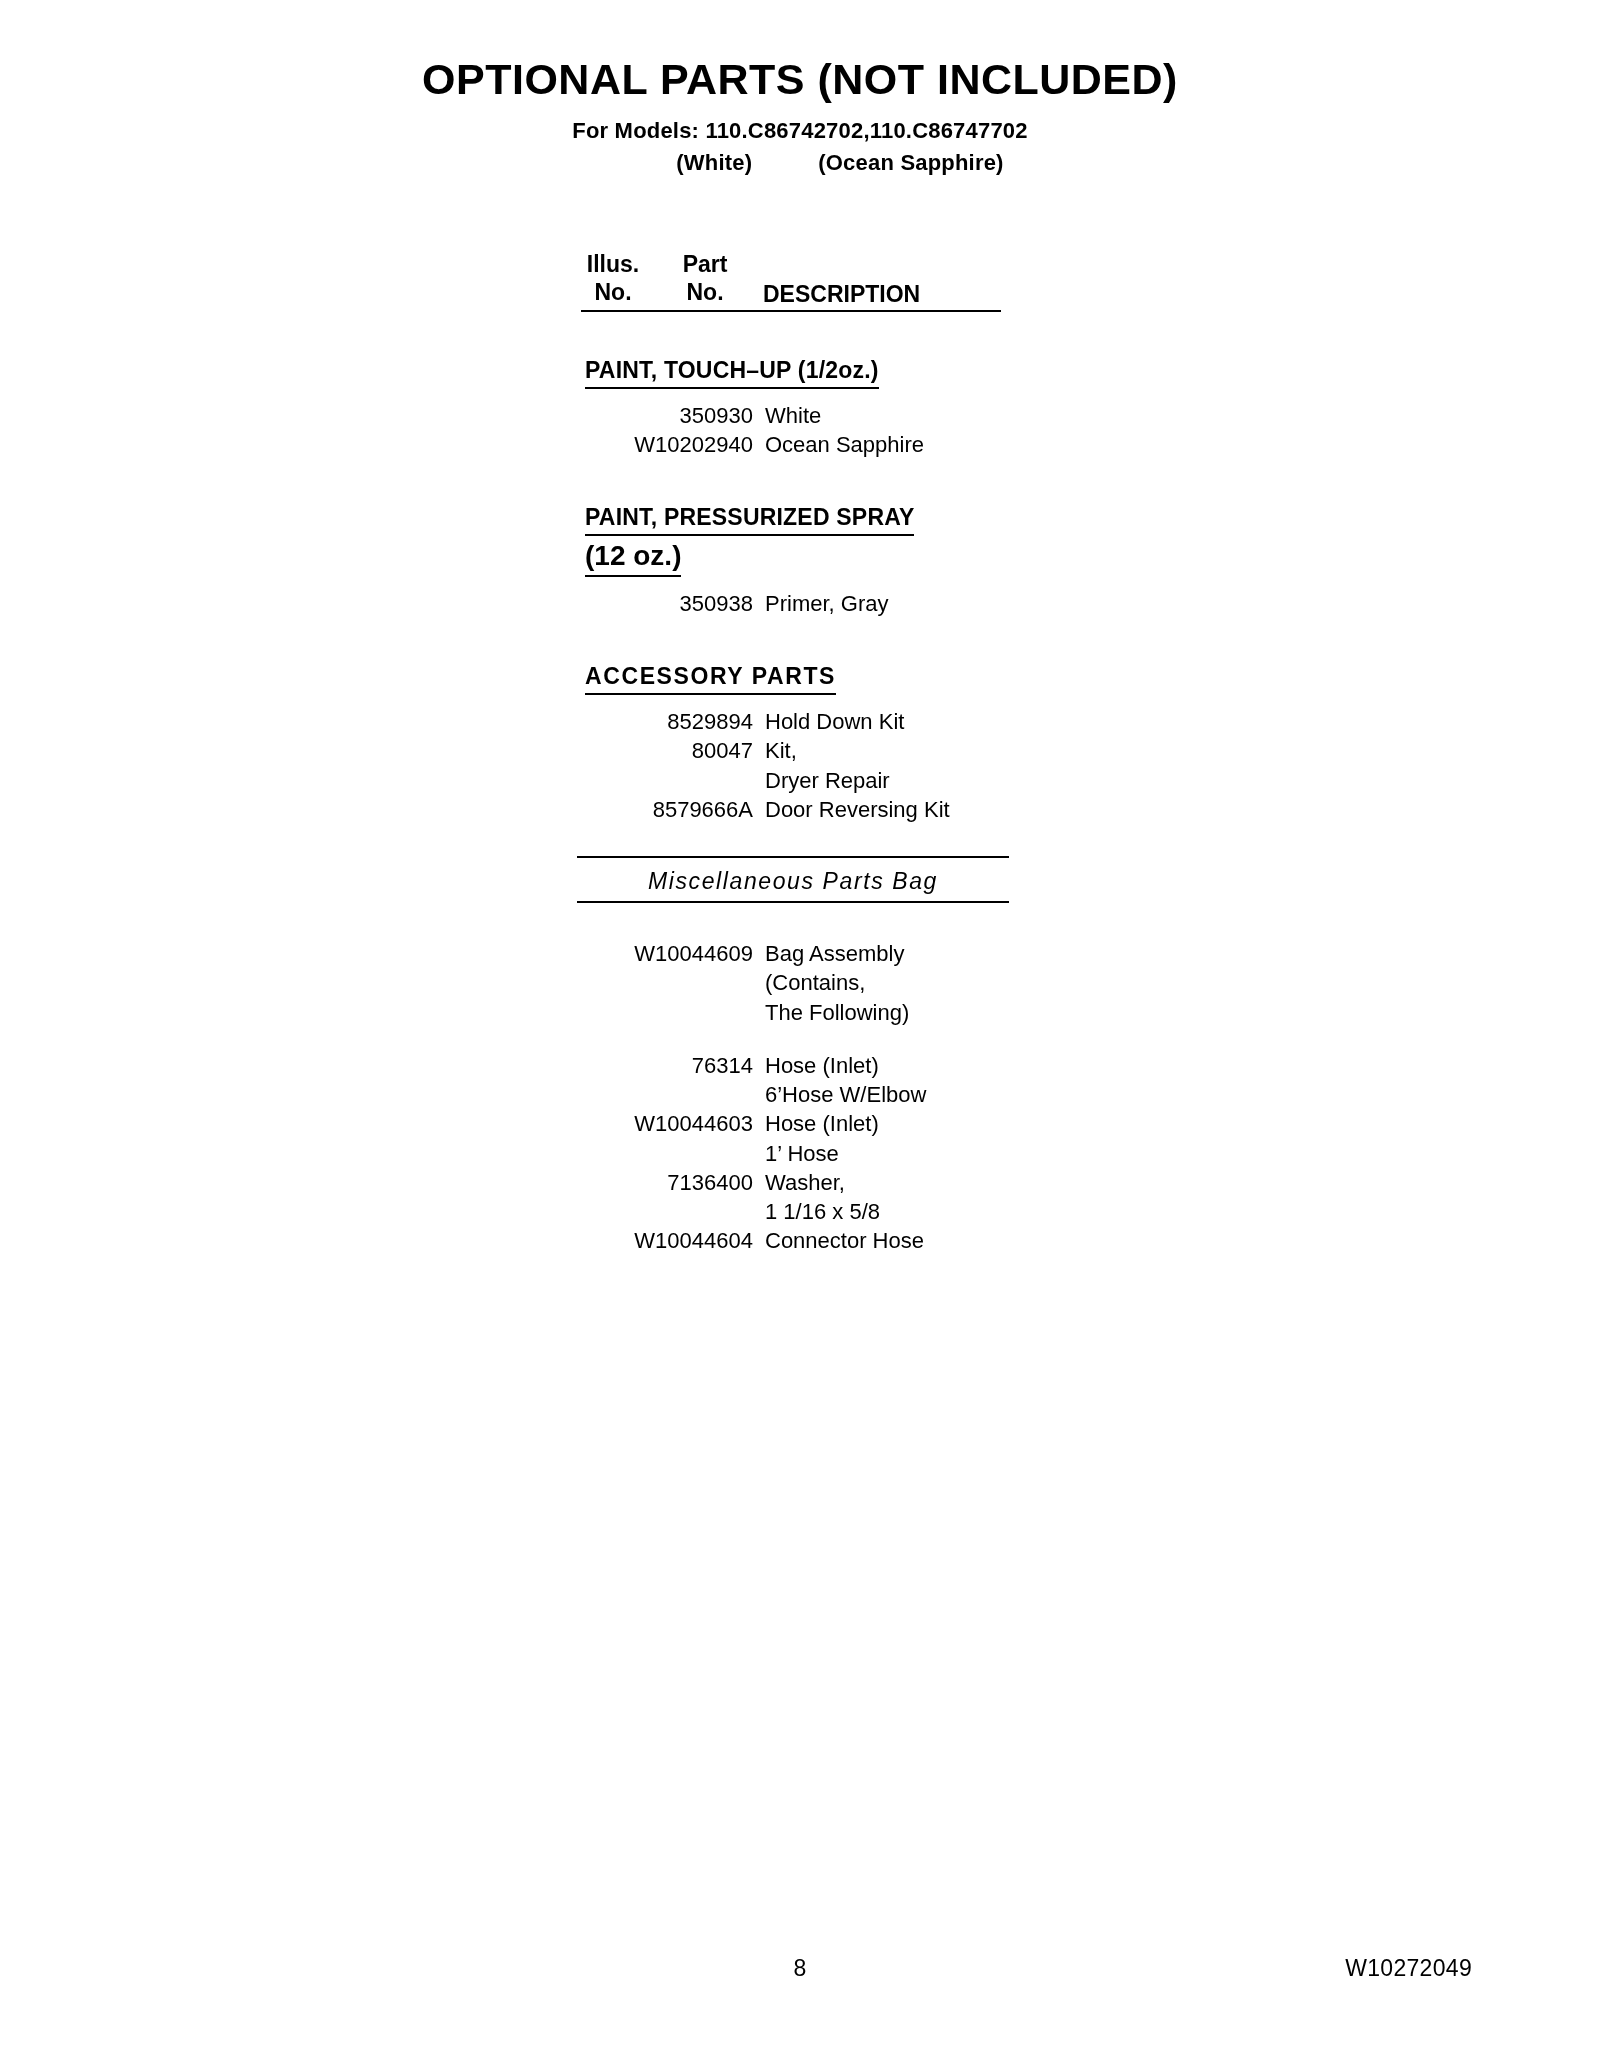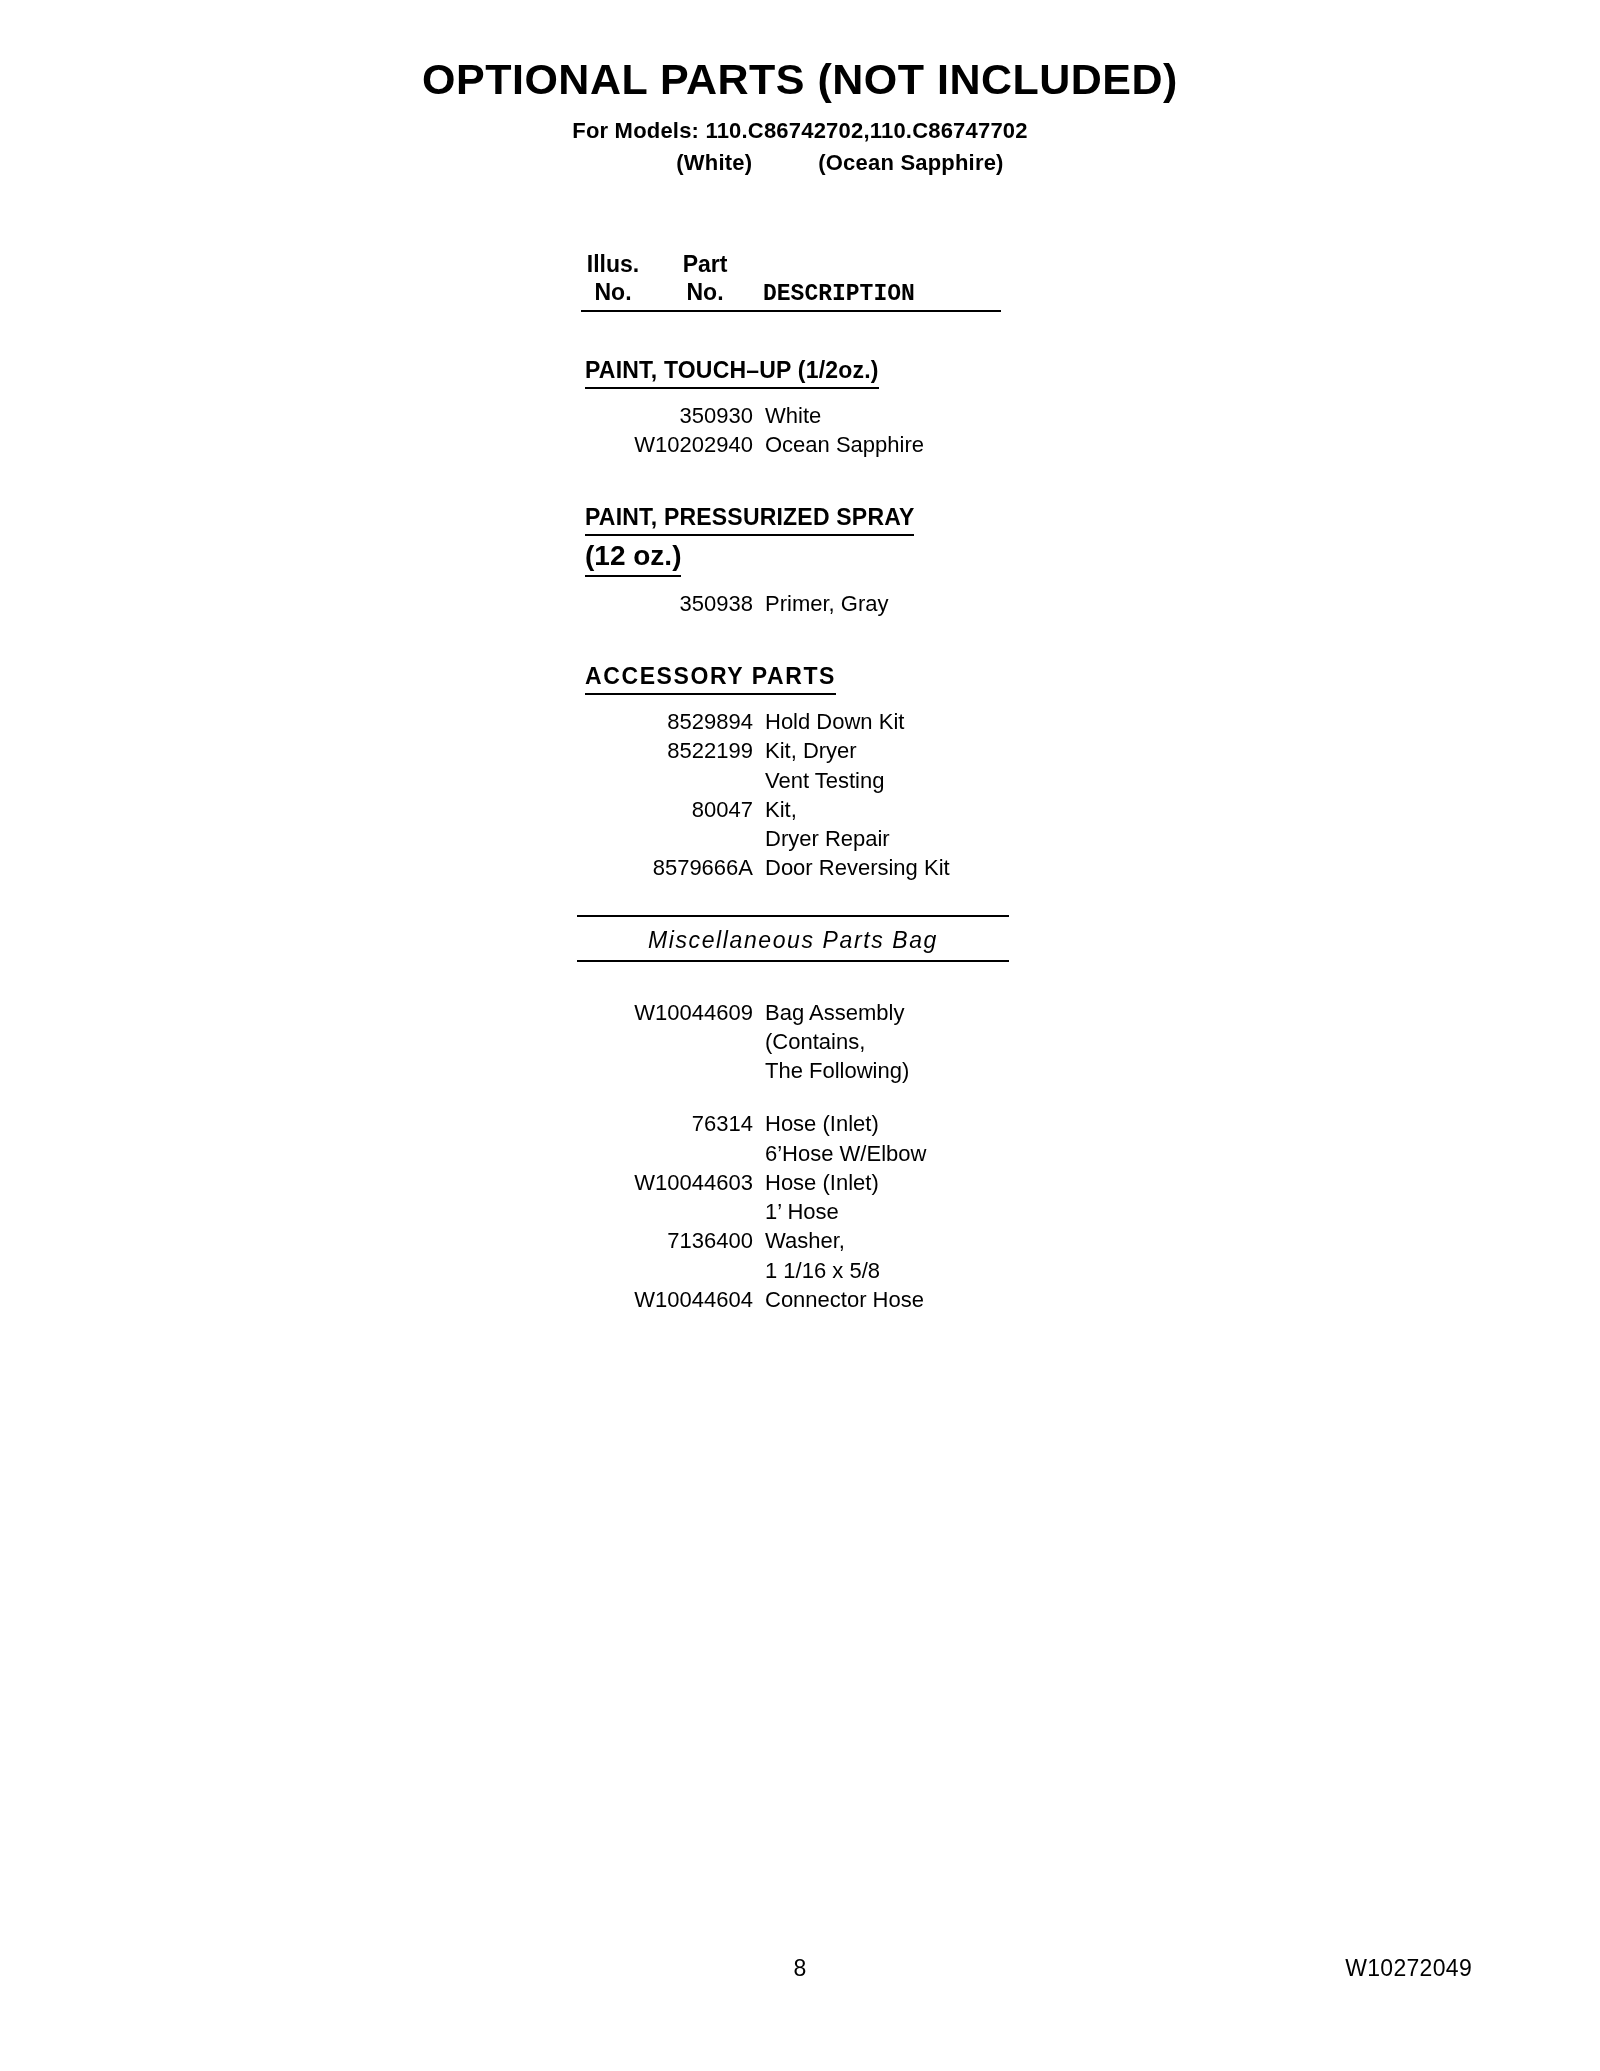--- a/index.html
+++ b/index.html
@@ -66,21 +66,21 @@
   }
   .col-head .ch {
     position: absolute;
     font-size: 23px;
     font-weight: bold;
     line-height: 1.22;
     text-align: center;
   }
   .col-head .ch-illus { left: 0px;   top: 0px; width: 80px; }
   .col-head .ch-part  { left: 90px;  top: 0px; width: 84px; }
-  .col-head .ch-desc  { left: 190px; top: 30px; width: 230px; text-align: left; font-family: Liberation Mono, monospace; }
+  .col-head .ch-desc  { left: 190px; top: 30px; width: 230px; text-align: left; }
   .head-rule {
     position: absolute;
     left: 8px;
     top: 60px;
     width: 420px;
     border-bottom: 2.5px solid #000;
   }
 
   .section {
     margin-top: 44px;
@@ -229,25 +229,20 @@
     </div>
 
     <div class="section">
       <div class="sec-title wide-letter">ACCESSORY PARTS</div>
       <div class="rows">
         <div class="row">
           <div class="partno">8529894</div>
           <div class="descr">Hold Down Kit</div>
         </div>
         <div class="row">
-          <div class="partno">8522199</div>
-          <div class="descr">Kit, Dryer
-Vent Testing</div>
-        </div>
-        <div class="row">
           <div class="partno">80047</div>
           <div class="descr">Kit,
 Dryer Repair</div>
         </div>
         <div class="row">
           <div class="partno">8579666A</div>
           <div class="descr">Door Reversing Kit</div>
         </div>
       </div>
     </div>

